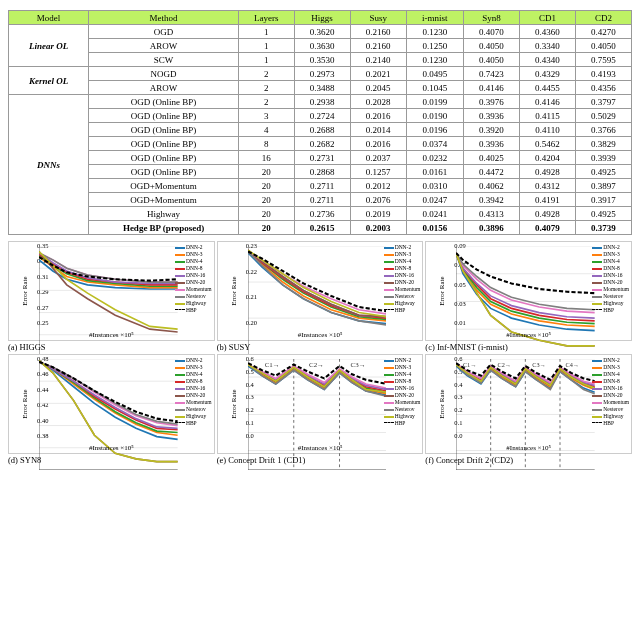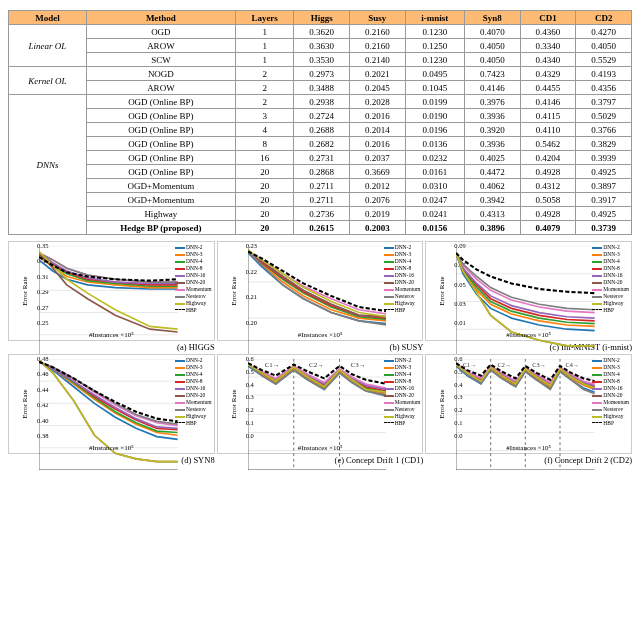--- a/index.html
+++ b/index.html
@@ -30,43 +30,44 @@
       border-collapse: collapse;
       font-size: 9px;
       margin-bottom: 6px;
     }
     table.main-table th, table.main-table td {
       border: 1px solid #999;
       padding: 1.5px 4px;
       text-align: center;
     }
     table.main-table th {
-      font-weight: bold;
-      background: #fdba74;
+      font-weight: normal;
+      background: #bef264;
     }
     table.main-table .bold-row td {
       font-weight: bold;
     }
     .group-label {
       font-style: italic;
       vertical-align: middle;
+      font-weight: bold;
     }
 
     
     .charts-grid {
       display: grid;
       grid-template-columns: 1fr 1fr 1fr;
       grid-template-rows: auto auto;
       gap: 2px 2px;
     }
 
     .chart-container {
       display: flex;
       flex-direction: column;
-      align-items: flex-end;
+      align-items: flex-start;
     }
 
     .chart-box {
       width: 100%;
       height: 100px;
       position: relative;
       border: 1px solid #ccc;
       background: #fff;
     }
 
@@ -175,21 +176,21 @@
           <td>0.4050</td>
         </tr>
         <tr>
           <td>SCW</td>
           <td>1</td>
           <td>0.3530</td>
           <td>0.2140</td>
           <td>0.1230</td>
           <td>0.4050</td>
           <td>0.4340</td>
-          <td>0.5529</td>
+          <td>0.7595</td>
         </tr>
         <tr>
           <td rowspan="2" class="group-label">Kernel OL</td>
           <td>NOGD</td>
           <td>2</td>
           <td>0.2973</td>
           <td>0.2021</td>
           <td>0.0495</td>
           <td>0.7423</td>
           <td>0.4329</td>
@@ -234,40 +235,40 @@
           <td>0.0196</td>
           <td>0.3920</td>
           <td>0.4110</td>
           <td>0.3766</td>
         </tr>
         <tr>
           <td>OGD (Online BP)</td>
           <td>8</td>
           <td>0.2682</td>
           <td>0.2016</td>
-          <td>0.0136</td>
+          <td>0.0374</td>
           <td>0.3936</td>
           <td>0.5462</td>
           <td>0.3829</td>
         </tr>
         <tr>
           <td>OGD (Online BP)</td>
           <td>16</td>
           <td>0.2731</td>
           <td>0.2037</td>
           <td>0.0232</td>
           <td>0.4025</td>
           <td>0.4204</td>
           <td>0.3939</td>
         </tr>
         <tr>
           <td>OGD (Online BP)</td>
           <td>20</td>
           <td>0.2868</td>
-          <td>0.3669</td>
+          <td>0.1257</td>
           <td>0.0161</td>
           <td>0.4472</td>
           <td>0.4928</td>
           <td>0.4925</td>
         </tr>
         <tr>
           <td>OGD+Momentum</td>
           <td>20</td>
           <td>0.2711</td>
           <td>0.2012</td>
@@ -276,21 +277,21 @@
           <td>0.4312</td>
           <td>0.3897</td>
         </tr>
         <tr>
           <td>OGD+Momentum</td>
           <td>20</td>
           <td>0.2711</td>
           <td>0.2076</td>
           <td>0.0247</td>
           <td>0.3942</td>
-          <td>0.5058</td>
+          <td>0.4191</td>
           <td>0.3917</td>
         </tr>
         <tr>
           <td>Highway</td>
           <td>20</td>
           <td>0.2736</td>
           <td>0.2019</td>
           <td>0.0241</td>
           <td>0.4313</td>
           <td>0.4928</td>

